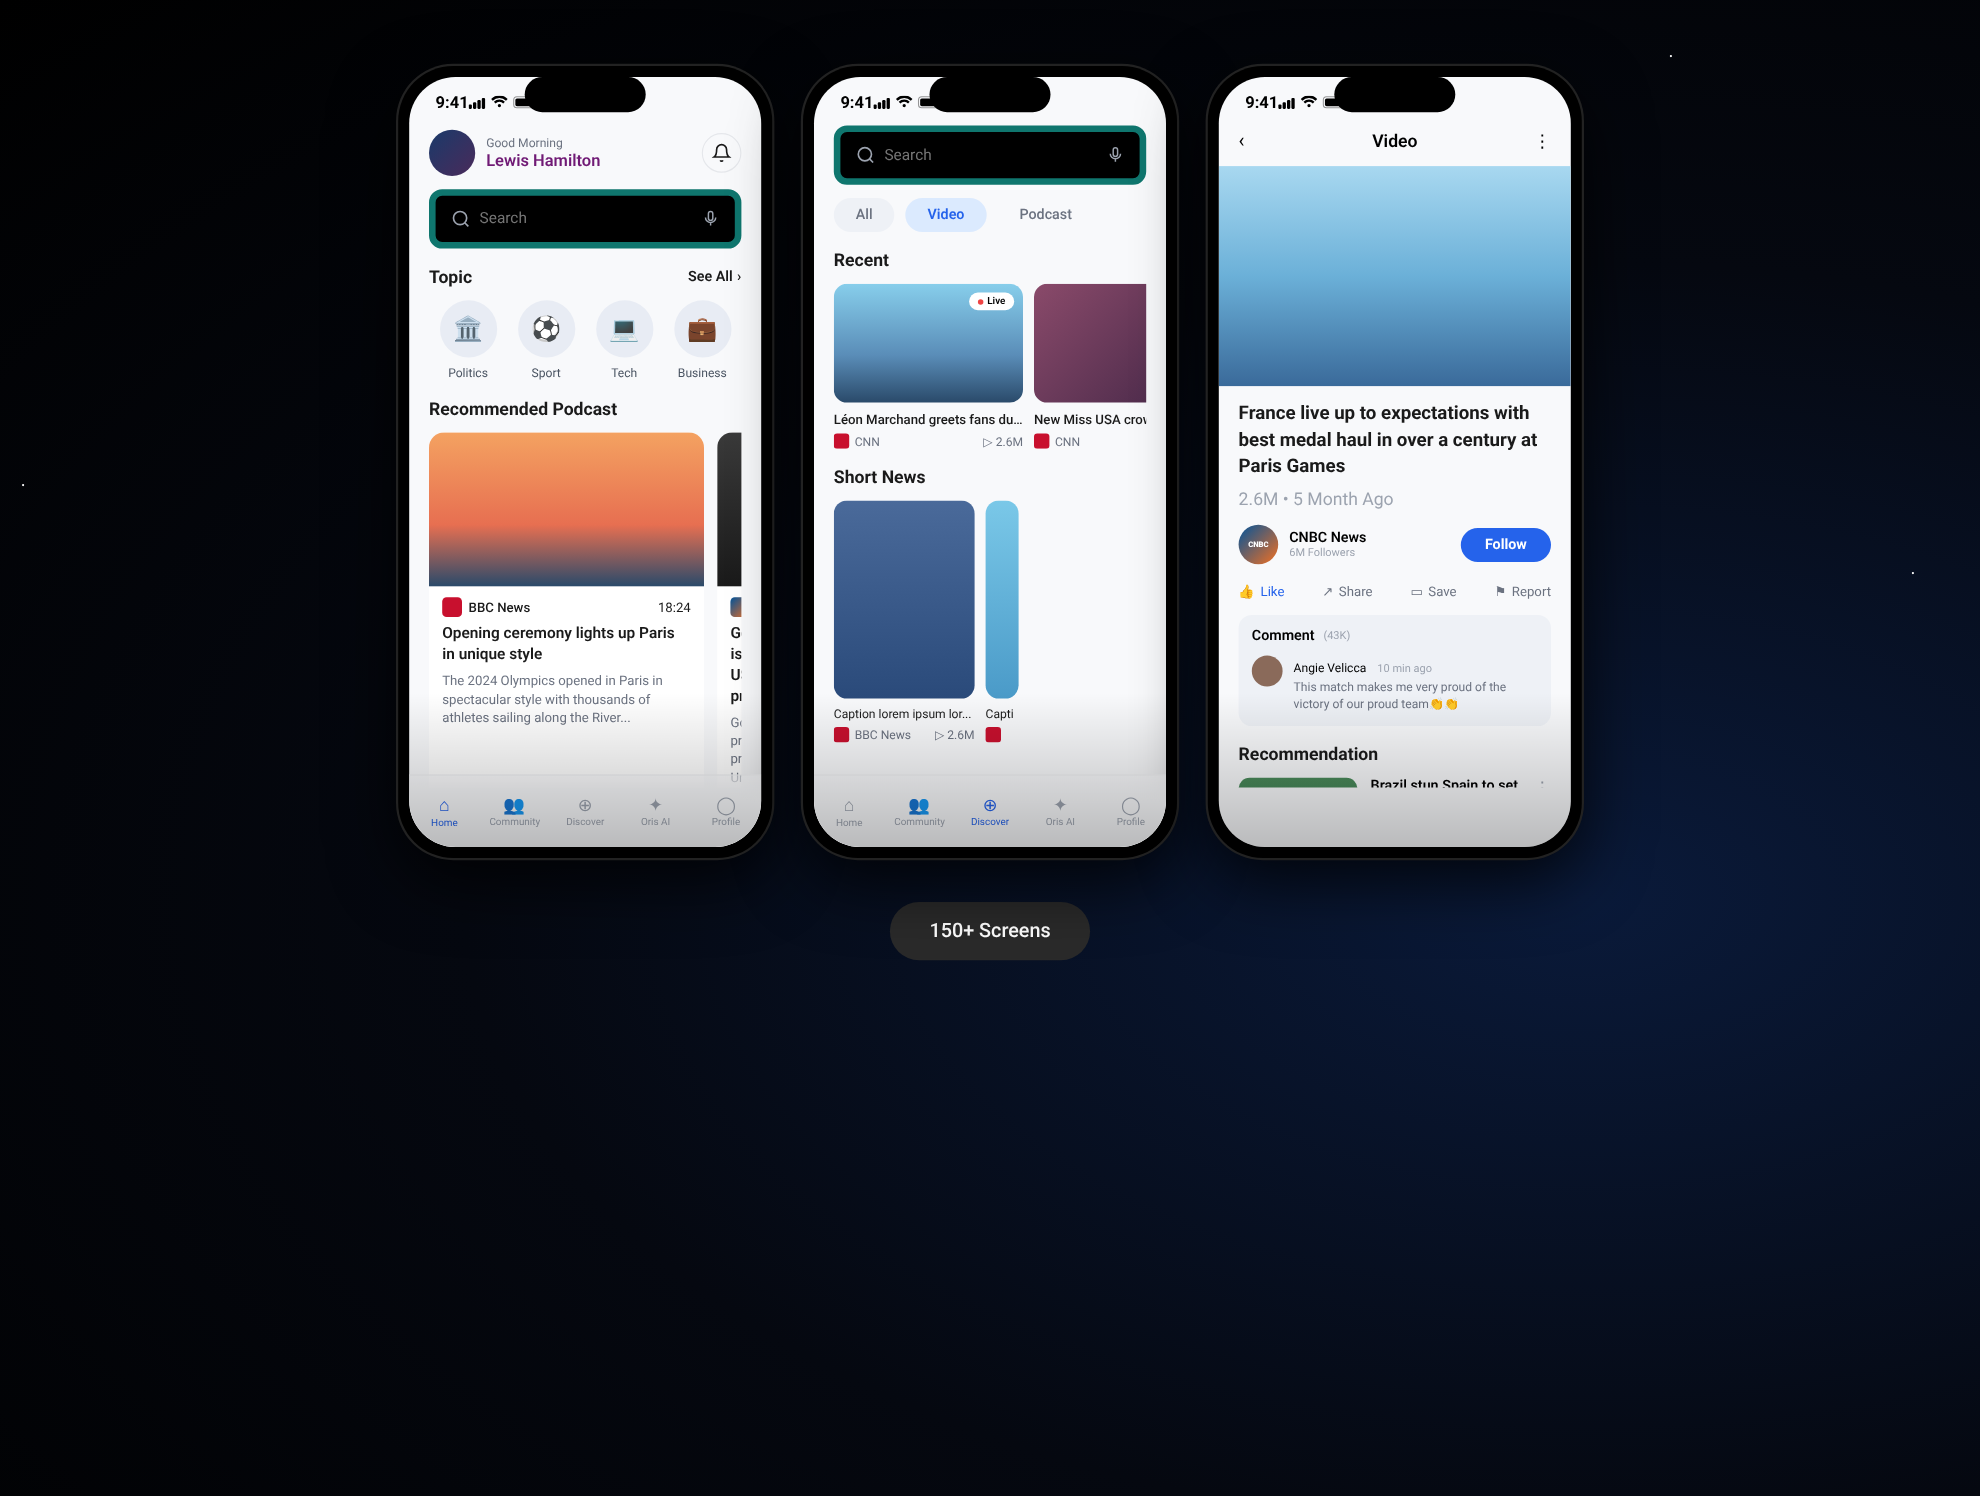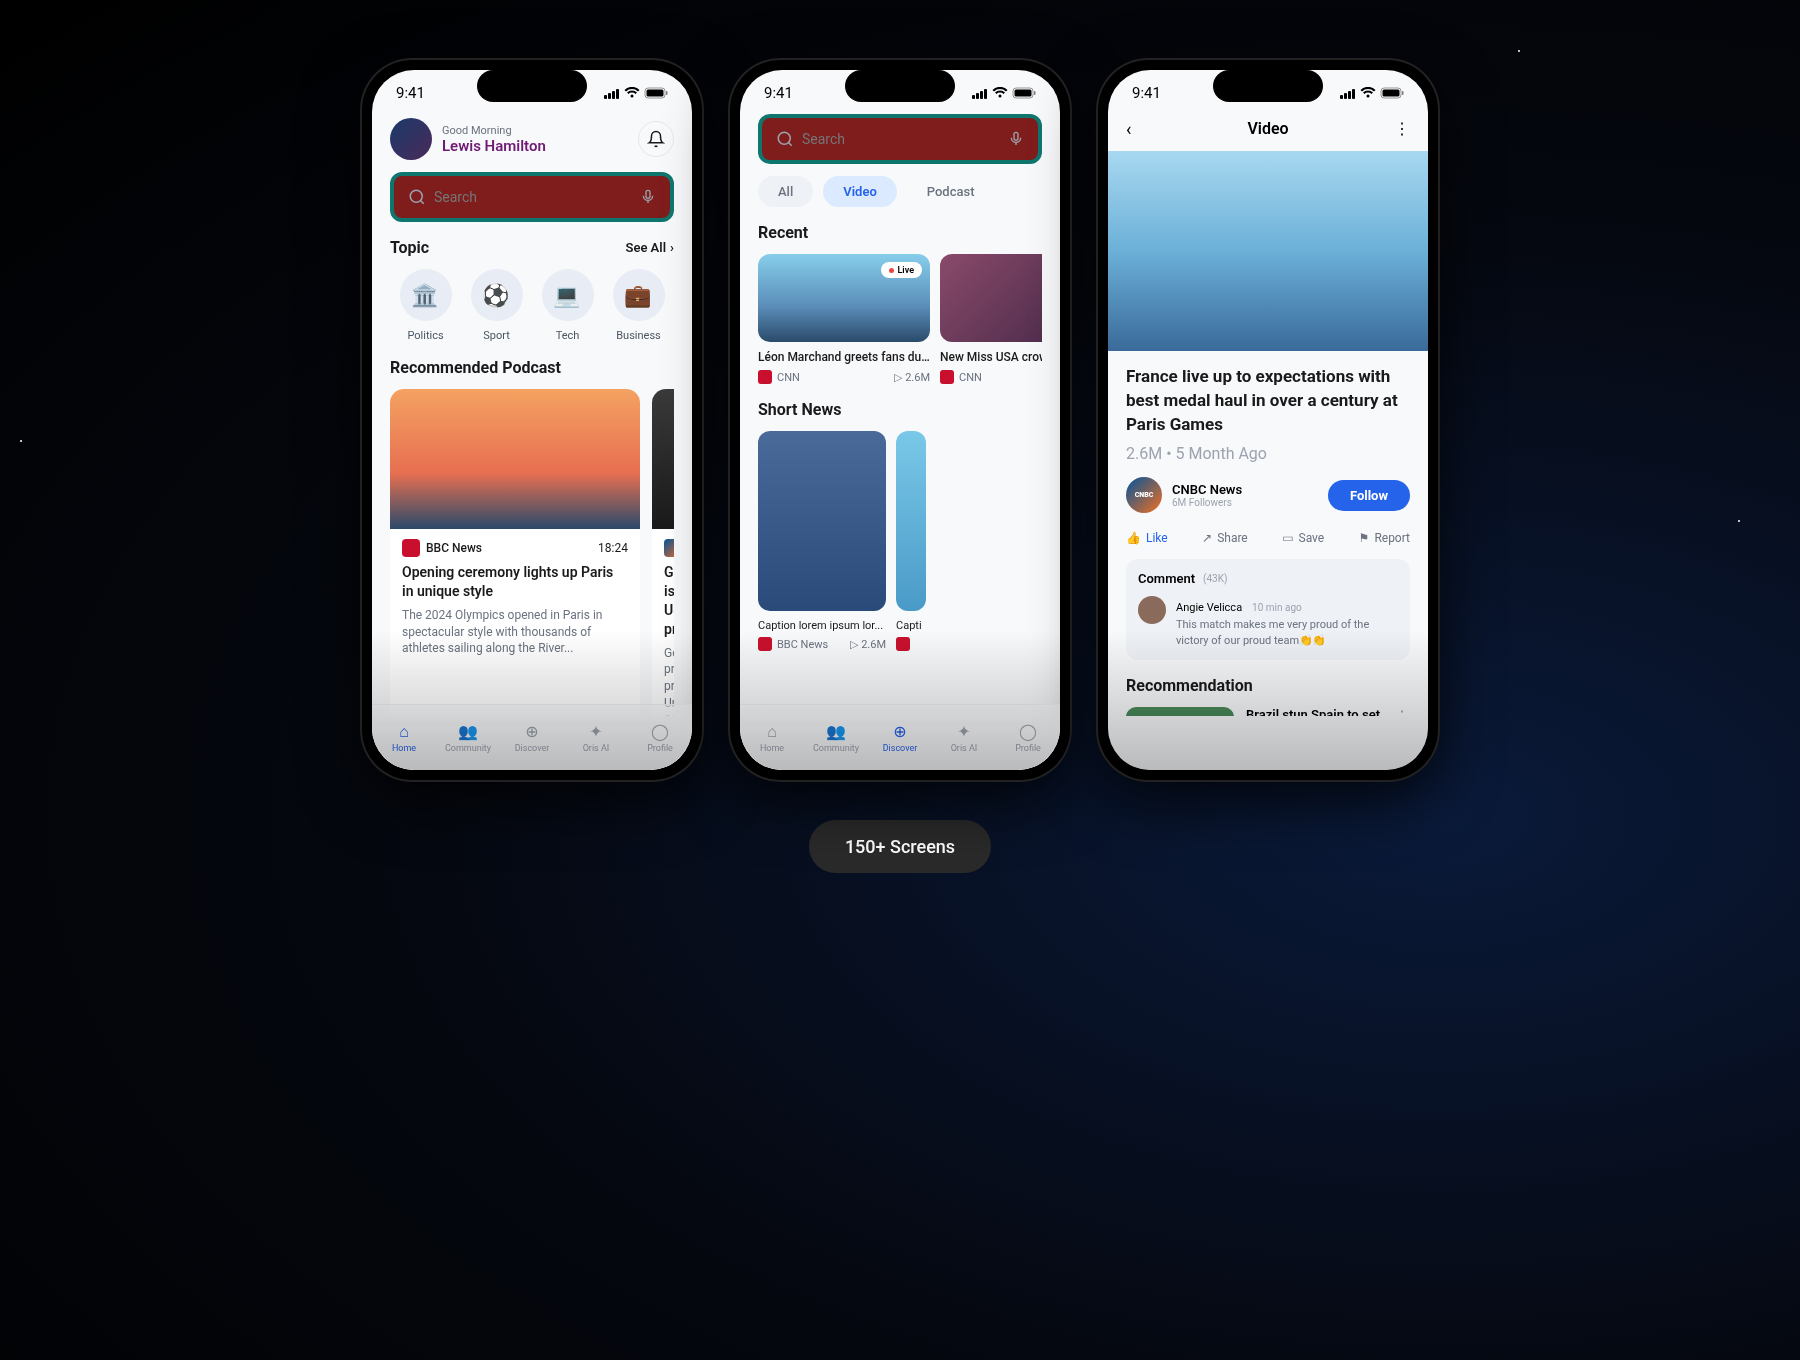--- a/index.html
+++ b/index.html
@@ -2,30 +2,30 @@
 <html><head>
 <meta charset="utf-8">
 <style>
 *{box-sizing:border-box;margin:0;padding:0;font-family:-apple-system,BlinkMacSystemFont,"Segoe UI",Roboto,sans-serif}
 body{background:radial-gradient(ellipse at 80% 60%,#0a1a3a 0%,#050810 50%,#000 100%);min-height:100vh;padding:60px 20px;display:flex;flex-direction:column;align-items:center;position:relative}
 .star{position:absolute;width:2px;height:2px;background:#fff;border-radius:50%}
 .phones{display:flex;gap:28px;justify-content:center;align-items:flex-start}
 .phone{width:340px;height:720px;background:#000;border-radius:50px;padding:10px;box-shadow:0 0 0 2px #222,0 20px 60px rgba(0,0,0,.8);position:relative;overflow:hidden}
 .screen{width:100%;height:100%;background:#f8f9fb;border-radius:42px;overflow:hidden;position:relative}
 .notch{position:absolute;top:10px;left:50%;transform:translateX(-50%);width:110px;height:32px;background:#000;border-radius:20px;z-index:100}
-.status{display:flex;justify-content:space-between;align-items:center;padding:14px 24px 4px;font-size:15px;font-weight:400}
+.status{display:flex;justify-content:flex-start;align-items:center;padding:14px 24px 4px;font-size:15px;font-weight:700}
 .status-right{display:flex;gap:4px;align-items:center}
 .content{padding:0 18px;height:calc(100% - 90px);overflow:hidden}
 .hdr-row{display:flex;justify-content:space-between;align-items:center;margin:12px 0}
 .greet{display:flex;align-items:center;gap:10px}
 .avatar{width:42px;height:42px;border-radius:50%;background:linear-gradient(135deg,#1a3a6a,#4a2a5a)}
 .greet-txt .sm{font-size:11px;color:#6b7280}
 .greet-txt .lg{font-size:15px;font-weight:600;color:#701a75}
 .bell{width:36px;height:36px;border:1px solid #e5e7eb;border-radius:50%;display:flex;align-items:center;justify-content:center;font-size:16px}
-.search{display:flex;align-items:center;gap:8px;background:#7f1d1d;border:4px solid #0f766e;border-radius:12px;padding:12px 14px;margin:12px 0}
+.search{display:flex;align-items:center;gap:8px;background:#000000;border:6px solid #0f766e;border-radius:12px;padding:12px 14px;margin:12px 0}
 .search input{border:none;outline:none;flex:1;font-size:14px;background:transparent;color:#9ca3af}
 .sec-hdr{display:flex;justify-content:space-between;align-items:center;margin:16px 0 12px}
 .sec-hdr .ttl{font-size:16px;font-weight:700;color:#1a1a1a}
 .sec-hdr .see{font-size:13px;font-weight:600;color:#1a1a1a;display:flex;align-items:center;gap:4px}
 .topics{display:flex;justify-content:space-between;margin-bottom:16px}
 .topic{text-align:center;flex:1}
 .topic-ico{width:52px;height:52px;background:#e8ecf4;border-radius:50%;margin:0 auto 8px;display:flex;align-items:center;justify-content:center;font-size:22px}
 .topic-lbl{font-size:11px;color:#4b5563}
 .cards{display:flex;gap:12px;overflow:hidden}
 .card{min-width:250px;background:#fff;border-radius:14px;overflow:hidden}
@@ -38,21 +38,21 @@
 .card-desc{padding:0 12px 12px;font-size:12px;color:#6b7280;line-height:1.4}
 .tabbar{position:absolute;bottom:0;left:0;right:0;height:66px;background:linear-gradient(180deg,rgba(248,249,251,.6),#f8f9fb 40%);display:flex;justify-content:space-around;align-items:center;border-top:1px solid rgba(0,0,0,.04);z-index:50}
 .tab{text-align:center;font-size:9px;color:#9ca3af;flex:1}
 .tab.active{color:#2563eb}
 .tab-ico{font-size:16px;margin-bottom:2px}
 .chips{display:flex;gap:10px;margin:8px 0 6px}
 .chip{padding:8px 20px;border-radius:18px;font-size:13px;font-weight:500;color:#6b7280}
 .chip.active{background:#dbeafe;color:#2563eb;font-weight:600}
 .vcards{display:flex;gap:10px;overflow:hidden}
 .vcard{min-width:172px}
-.vimg{height:88px;border-radius:12px;background:linear-gradient(180deg,#87ceeb,#5a8db8 60%,#2a4a6a);position:relative;margin-bottom:8px}
+.vimg{height:108px;border-radius:12px;background:linear-gradient(180deg,#87ceeb,#5a8db8 60%,#2a4a6a);position:relative;margin-bottom:8px}
 .live{position:absolute;top:8px;right:8px;background:#fff;border-radius:10px;padding:3px 8px;font-size:9px;font-weight:600;display:flex;align-items:center;gap:4px}
 .live::before{content:"";width:5px;height:5px;background:#ef4444;border-radius:50%}
 .vttl{font-size:12px;font-weight:500;color:#1a1a1a;white-space:nowrap;overflow:hidden;text-overflow:ellipsis;margin-bottom:6px}
 .vsrc{display:flex;justify-content:space-between;align-items:center;font-size:11px;color:#6b7280}
 .vsrc-l{display:flex;align-items:center;gap:5px}
 .vsrc-ico{width:14px;height:14px;border-radius:3px;background:#c8102e}
 .shorts{display:flex;gap:10px;overflow:hidden}
 .short{min-width:128px}
 .simg{height:180px;border-radius:12px;background:linear-gradient(180deg,#4a6a9a,#2a4a7a);position:relative;margin-bottom:8px;overflow:hidden}
 .simg-txt{position:absolute;top:40px;left:8px;right:8px;color:#fff;font-size:9px;font-weight:800;text-align:center;line-height:1.2}

